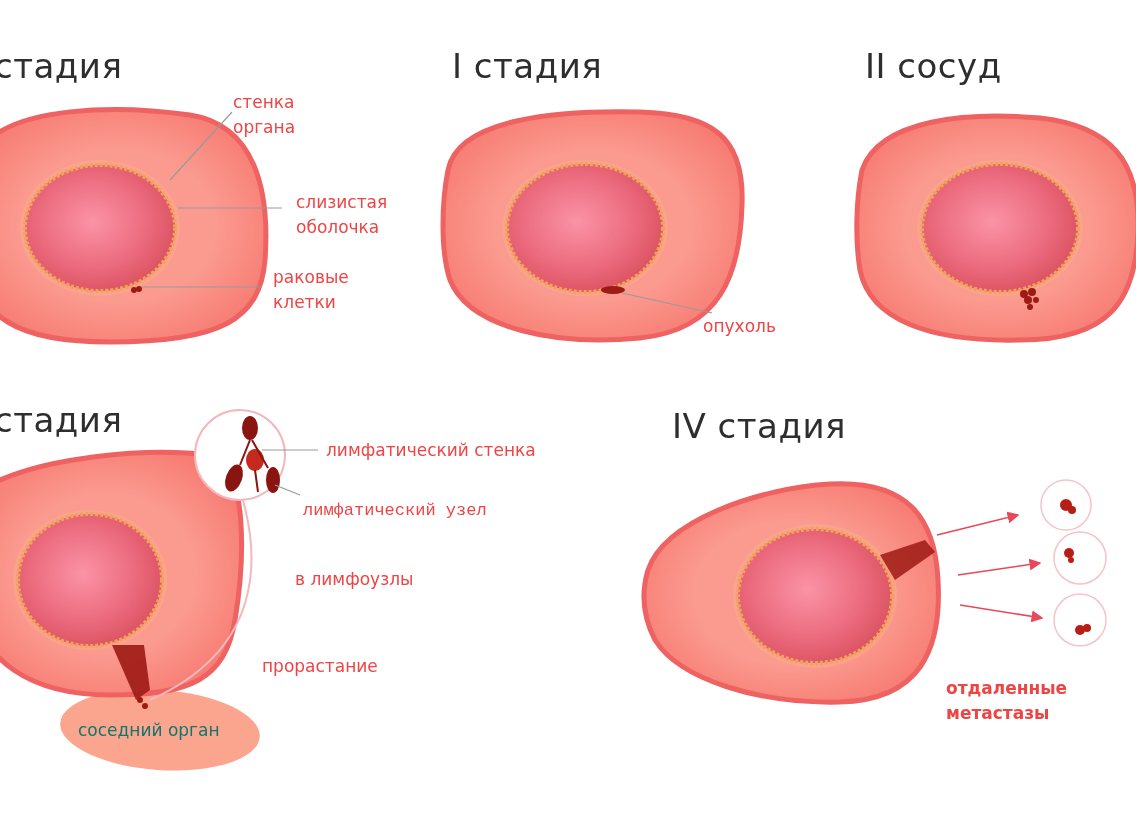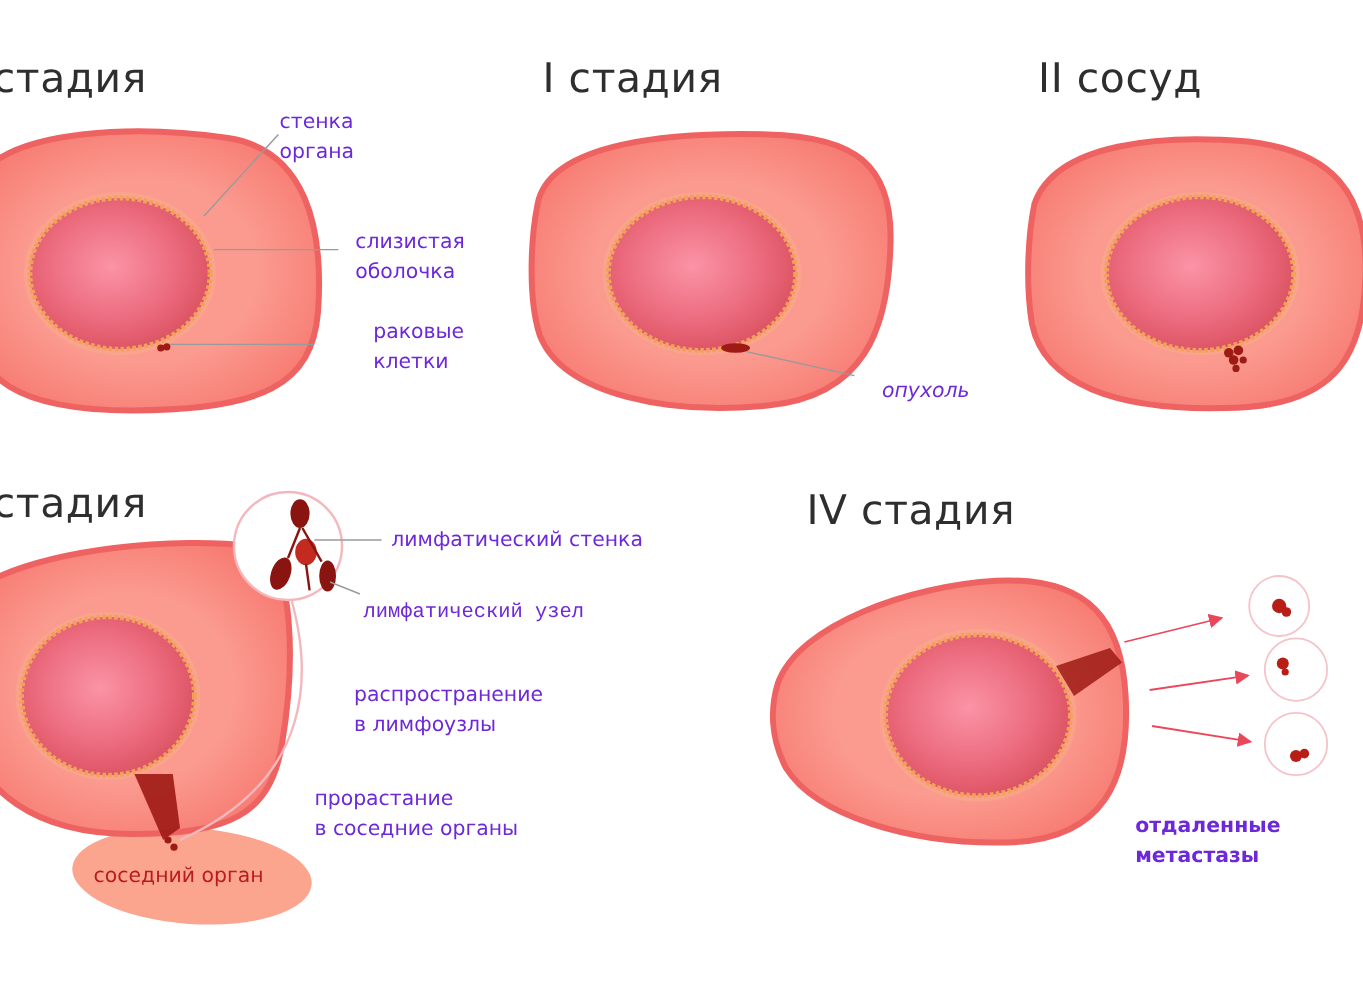--- a/index.html
+++ b/index.html
@@ -1,22 +1,22 @@
 <!DOCTYPE html>
 <html><head>
 <meta charset="utf-8">
 <style>
   html, body { margin: 0; padding: 0; background: #ffffff; }
   body { width: 1136px; height: 824px; position: relative; overflow: hidden;
          font-family: "DejaVu Sans", sans-serif; color: #3a3a3a; }
   #canvas { position: absolute; left: 0; top: 0; width: 1136px; height: 824px; }
   .title { position: absolute; font-size: 34px; color: #2e2e2e; font-weight: normal; letter-spacing: 0.5px; white-space: nowrap; }
-  .label { position: absolute; font-size: 17px; line-height: 25px; color: #6d28d9; white-space: nowrap; }
+  .label { position: absolute; font-size: 17px; line-height: 25px; color: #ef4444; white-space: nowrap; }
   .label span { display: block; }
-  .organ-label { color: #b91c1c; font-size: 17px; }
+  .organ-label { color: #0f766e; font-size: 17px; }
 </style>
 </head>
 <body>
 
 <svg id="canvas" width="1136" height="824" viewBox="0 0 1136 824">
   <defs>
     <radialGradient id="lumenGrad" cx="0.45" cy="0.45" r="0.6">
       <stop offset="0" stop-color="#fb93a6"></stop>
       <stop offset="0.6" stop-color="#ec6b7e"></stop>
       <stop offset="1" stop-color="#d9505f"></stop>
@@ -125,42 +125,40 @@
 <div class="title" style="left:672px; top:406px;">IV стадия</div>
 
 <div class="label" style="left:233px; top:90px;">
   <span>стенка</span>
     <span>органа</span>
 </div>
 <div class="label" style="left:296px; top:190px;">
   <span>слизистая</span>
     <span>оболочка</span>
 </div>
-<div class="label" style="left:273px; top:265px;margin-left:38px;">
+<div class="label" style="left:273px; top:265px;">
   <span>раковые</span>
     <span>клетки</span>
 </div>
 
-<div class="label" style="left:735px; top:314px;font-style:italic;">
+<div class="label" style="left:703px; top:314px;">
   <span>опухоль</span>
 </div>
 
 <div class="label" style="left:326px; top:438px;">
   <span>лимфатический стенка</span>
 </div>
 <div class="label" style="left:303px; top:498px;font-family:Liberation Mono, monospace;">
   <span>лимфатический узел</span>
 </div>
 <div class="label" style="left:295px; top:567px;">
-  <span>распространение</span>
     <span>в лимфоузлы</span>
 </div>
 <div class="label" style="left:262px; top:654px;">
   <span>прорастание</span>
-    <span>в соседние органы</span>
 </div>
 <div class="label organ-label" style="left:78px; top:718px;">
   <span>соседний орган</span>
 </div>
 
 <div class="label" style="left:946px; top:676px;font-weight:bold;">
   <span>отдаленные</span>
     <span>метастазы</span>
 </div>
 

